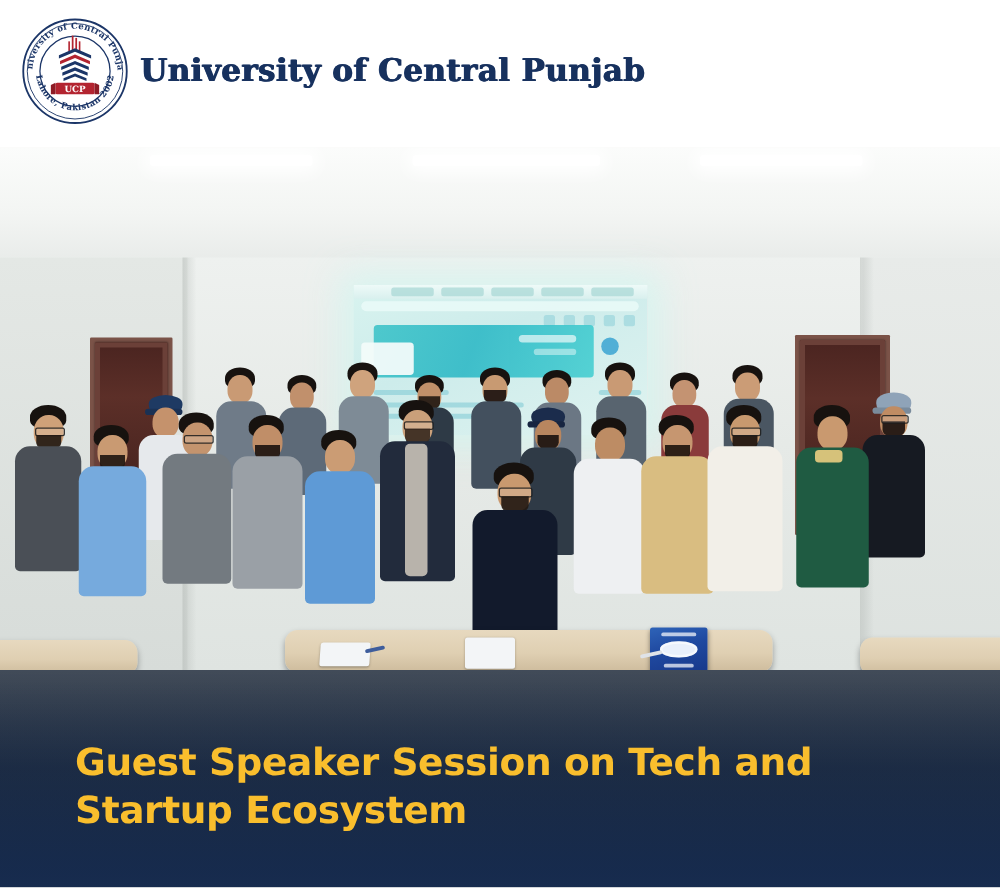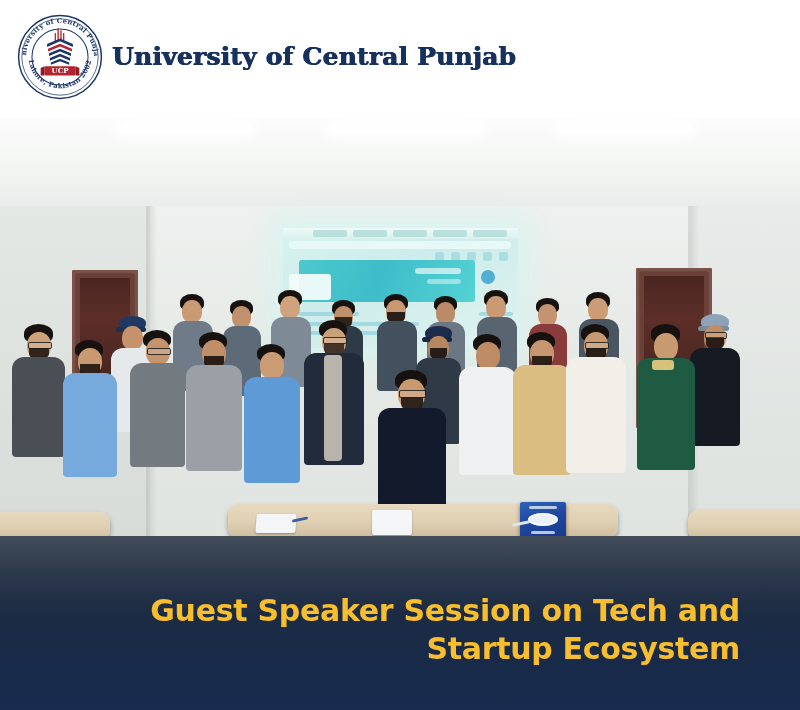--- a/index.html
+++ b/index.html
@@ -93,21 +93,21 @@
 
   
   .overlay{position:absolute;left:0;top:118px;width:800px;height:592px;z-index:20;
      background:linear-gradient(180deg,
         rgba(24,45,82,0) 0%,
         rgba(23,44,80,0) 52%,
         rgba(23,44,80,.55) 68%,
         rgba(22,43,79,.90) 78%,
         #1b3054 86%,
         #1b3054 100%);}
-  .caption{position:absolute;left:0;top:592px;width:800px;z-index:30;text-align:right;padding:0 60px;
+  .caption{position:absolute;left:0;top:592px;width:800px;z-index:30;text-align:left;padding:0 60px;
      box-sizing:border-box;}
   .caption h1{margin:0;font-family:"DejaVu Sans",sans-serif;font-weight:700;font-size:30px;
      line-height:1.28;letter-spacing:-.3px;color:#f9be2d;}
 </style>
 </head>
 <body>
 
 <div class="page">
 
   <div class="header">

